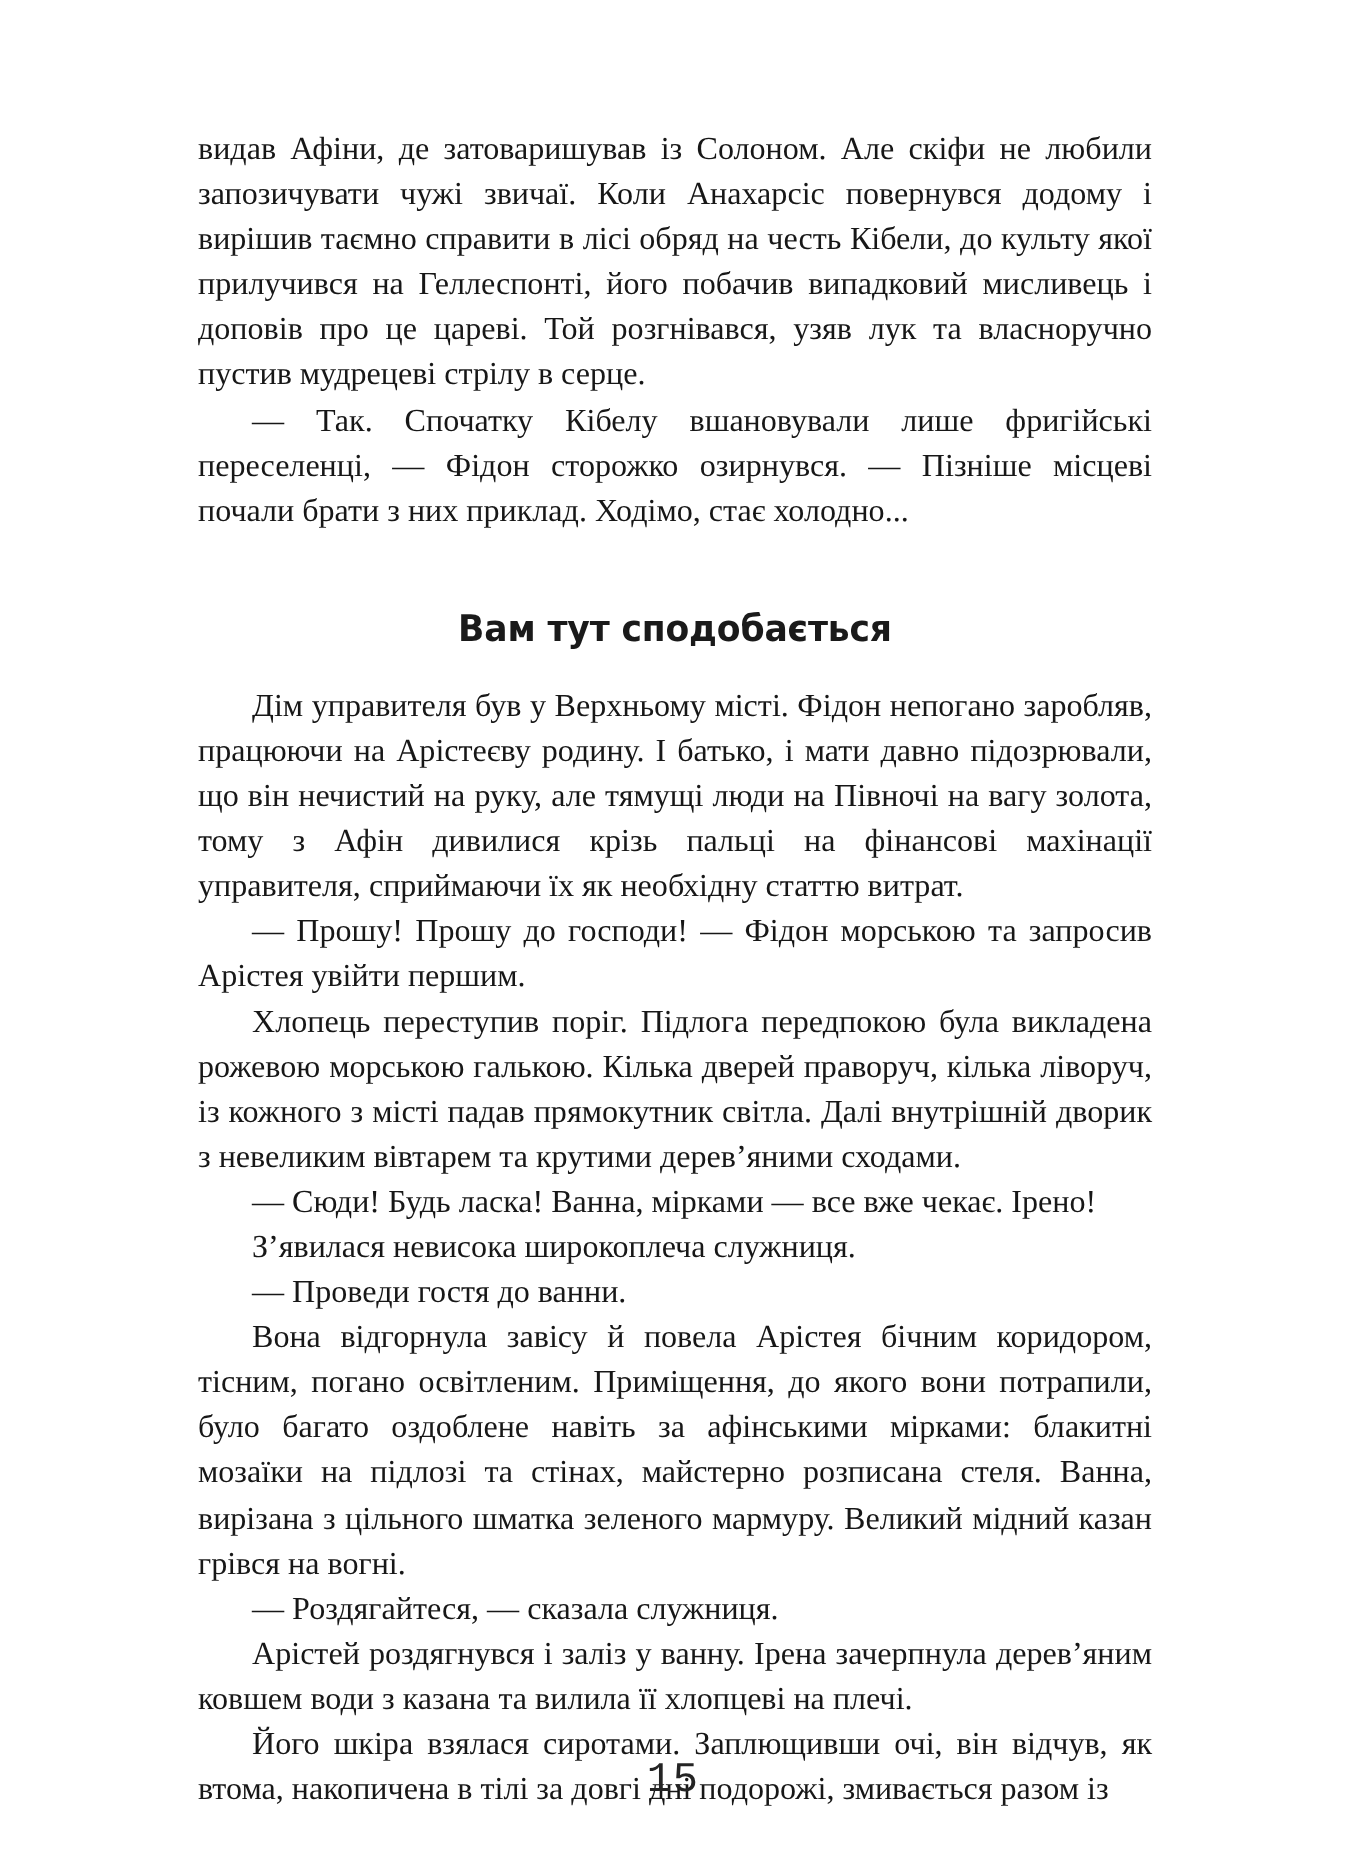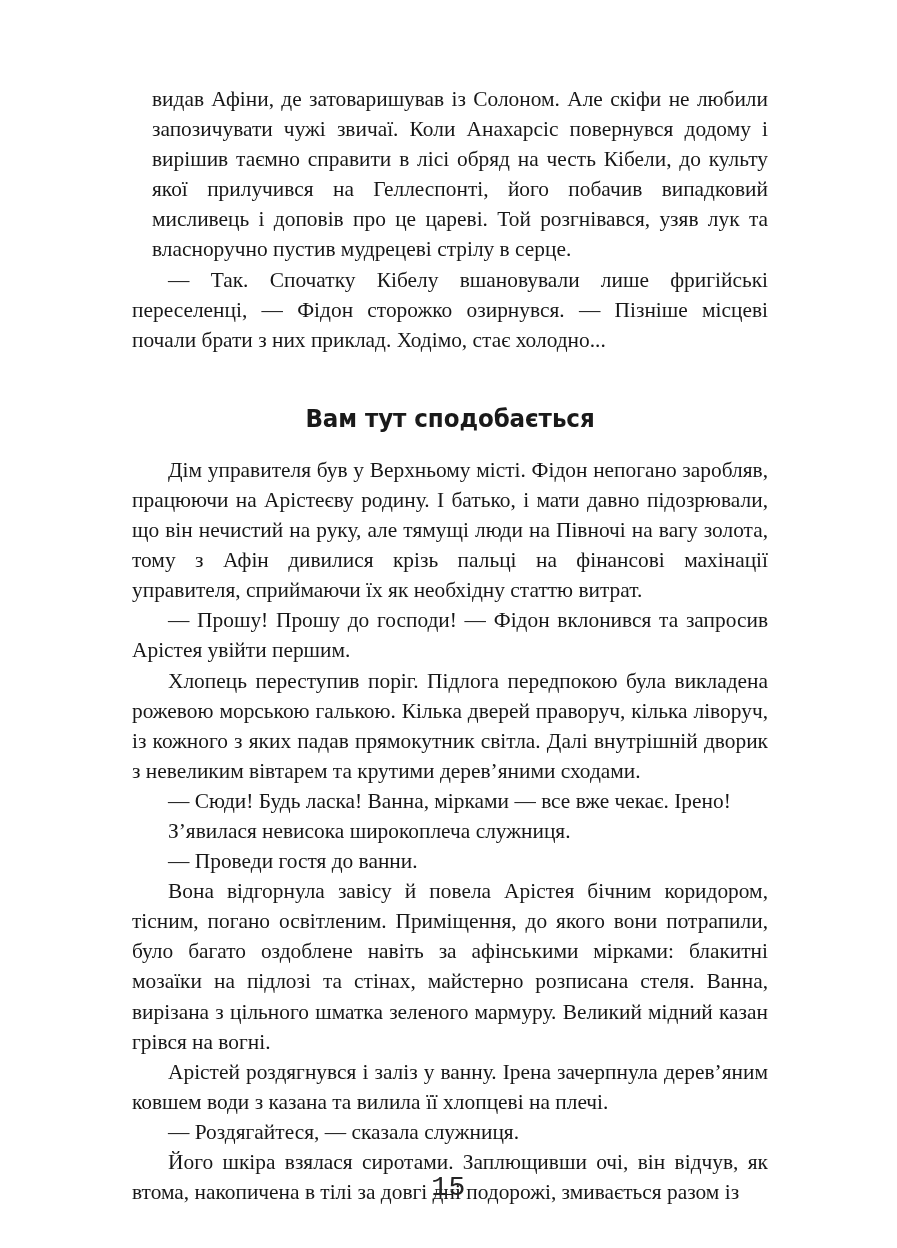--- a/index.html
+++ b/index.html
@@ -28,21 +28,20 @@
     line-height: 30.1px;
     color: #171717;
     text-align: justify;
     text-justify: inter-word;
     text-indent: 36px;
     hyphens: manual;
     -webkit-hyphens: manual;
   }
   p.body-par.no-indent {
     text-indent: 0;
-    margin-left: 20px;
   }
   p.body-par.last-line-natural {
     text-align-last: left;
   }
   .section-heading {
     margin: 0;
     font-family: "DejaVu Sans", "Liberation Sans", sans-serif;
     font-size: 24.5px;
     font-weight: bold;
     color: #1a1a1a;
@@ -78,35 +77,35 @@
 
     <p class="body-par last-line-natural">— Так. Спочатку Кібелу вшановували лише фригійські переселенці, — Фідон сторожко озирнувся. — Пізніше місцеві почали брати з них приклад. Ходімо, стає холодно...</p>
 
     <div class="heading-wrap">
       <h2 class="section-heading">Вам тут сподобається</h2>
     </div>
 
     <p class="body-par last-line-natural">Дім управителя був у Верхньому місті. Фідон непогано заробляв, працюючи на Арістеєву родину. І батько, і мати давно підозрювали, що він нечистий на руку, але тямущі люди на Півночі на вагу золота, тому з Афін дивилися крізь пальці на фінансові махінації управителя, сприймаючи їх як необхідну статтю витрат.</p>
 
 
-    <p class="body-par last-line-natural">— Прошу! Прошу до господи! — Фідон вклонився та запросив Арістея увійти першим.</p>
+    <p class="body-par last-line-natural">— Прошу! Прошу до господи! — Фідон морською та запросив Арістея увійти першим.</p>
 
-    <p class="body-par last-line-natural">Хлопець переступив поріг. Підлога передпокою була викладена рожевою морською галькою. Кілька дверей праворуч, кілька ліворуч, із кожного з яких падав прямокутник світла. Далі внутрішній дворик з невеликим вівтарем та крутими дерев’яними сходами.</p>
+    <p class="body-par last-line-natural">Хлопець переступив поріг. Підлога передпокою була викладена рожевою морською галькою. Кілька дверей праворуч, кілька ліворуч, із кожного з місті падав прямокутник світла. Далі внутрішній дворик з невеликим вівтарем та крутими дерев’яними сходами.</p>
 
     <p class="body-par last-line-natural">— Сюди! Будь ласка! Ванна, мірками — все вже чекає. Ірено!</p>
 
     <p class="body-par last-line-natural">З’явилася невисока широкоплеча служниця.</p>
 
     <p class="body-par last-line-natural">— Проведи гостя до ванни.</p>
 
     <p class="body-par last-line-natural">Вона відгорнула завісу й повела Арістея бічним коридором, тісним, погано освітленим. Приміщення, до якого вони потрапили, було багато оздоблене навіть за афінськими мірками: блакитні мозаїки на підлозі та стінах, майстерно розписана стеля. Ванна, вирізана з цільного шматка зеленого мармуру. Великий мідний казан грівся на вогні.</p>
 
+    <p class="body-par last-line-natural">— Роздягайтеся, — сказала служниця.</p>
+
     <p class="body-par last-line-natural">Арістей роздягнувся і заліз у ванну. Ірена зачерпнула дерев’яним ковшем води з казана та вилила її хлопцеві на плечі.</p>
-
-    <p class="body-par last-line-natural">— Роздягайтеся, — сказала служниця.</p>
 
     <p class="body-par last-line-natural">Його шкіра взялася сиротами. Заплющивши очі, він відчув, як втома, накопичена в тілі за довгі дні подорожі, змивається разом із</p>
 
   </div>
 
   <div class="page-number">15</div>
 
 </div>
 
 </body></html>

